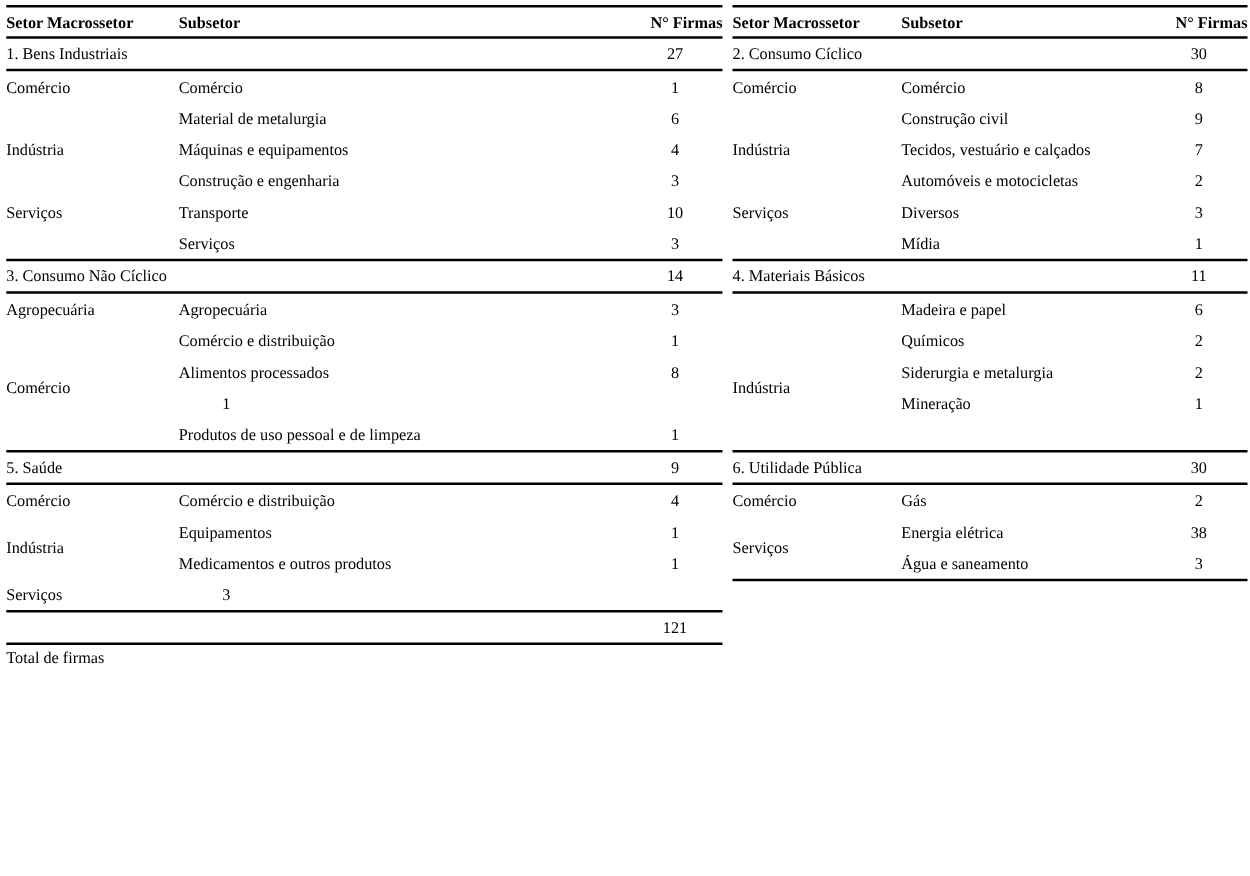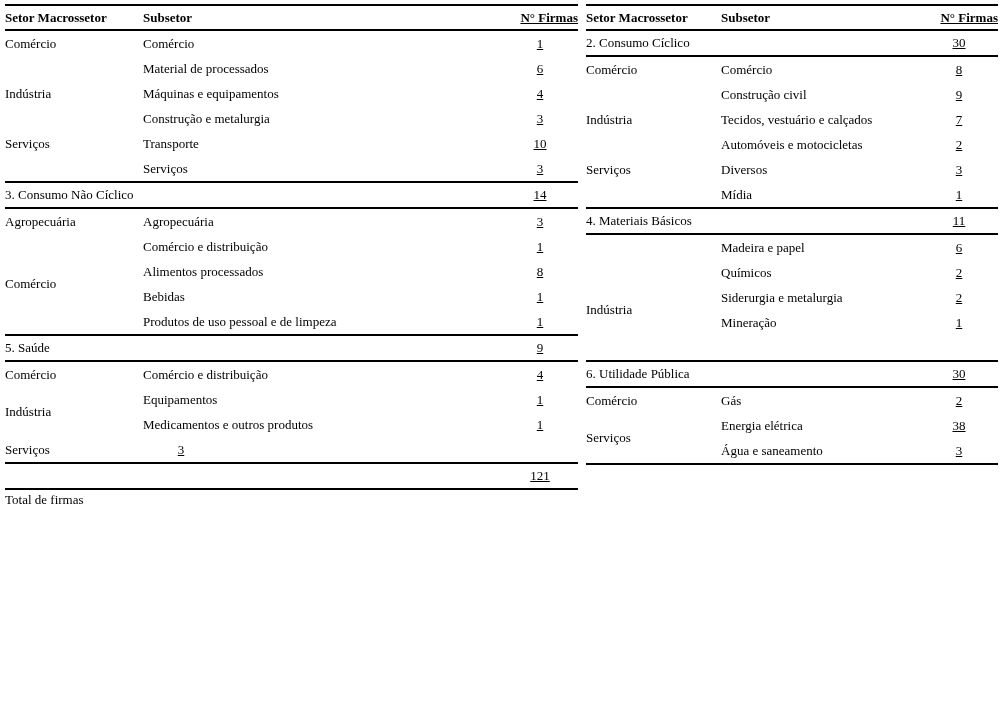--- a/index.html
+++ b/index.html
@@ -28,21 +28,21 @@
     display: flex;
     align-items: center;
     height: 23px;
     border-bottom: 2px solid #000;
     font-weight: bold;
   }
   .col-header .c-n { text-align: right; }
 
   .c-macro { width: 138px; flex: 0 0 auto; white-space: nowrap; }
   .c-sub   { flex: 1 1 auto; white-space: nowrap; overflow: hidden; }
-  .c-n     { width: 76px; flex: 0 0 auto; white-space: nowrap; text-decoration: underline; }
+  .c-n     { width: 76px; flex: 0 0 auto; white-space: nowrap; }
   .half.right .c-macro { width: 135px; }
   .half.right .c-n     { width: 78px; }
 
   .num { text-align: center; }
 
   .section-row {
     display: flex;
     align-items: center;
     height: 24px;
     border-bottom: 2px solid #000;
@@ -73,39 +73,43 @@
 
 <div class="page">
 
   <div class="half left">
     <div class="col-header">
       <span class="c-macro">Setor Macrossetor</span>
       <span class="c-sub">Subsetor</span>
       <span class="c-n">N° Firmas</span>
     </div>
     <div class="sections">
+        <div class="section-row">
+          <span class="s-title">1. Bens Industriais</span>
+          <span class="c-n num">27</span>
+        </div>
         <div class="rows">
           <div class="row">
             <span class="c-macro">Comércio</span>
             <span class="c-sub">Comércio</span>
             <span class="c-n num">1</span>
           </div>
           <div class="row">
             <span class="c-macro"></span>
-            <span class="c-sub">Material de processados</span>
+            <span class="c-sub">Material de metalurgia</span>
             <span class="c-n num">6</span>
           </div>
           <div class="row">
             <span class="c-macro">Indústria</span>
             <span class="c-sub">Máquinas e equipamentos</span>
             <span class="c-n num">4</span>
           </div>
           <div class="row">
             <span class="c-macro"></span>
-            <span class="c-sub">Construção e metalurgia</span>
+            <span class="c-sub">Construção e engenharia</span>
             <span class="c-n num">3</span>
           </div>
           <div class="row">
             <span class="c-macro">Serviços</span>
             <span class="c-sub">Transporte</span>
             <span class="c-n num">10</span>
           </div>
           <div class="row">
             <span class="c-macro"></span>
             <span class="c-sub">Serviços</span>
@@ -127,21 +131,20 @@
             <span class="c-sub">Comércio e distribuição</span>
             <span class="c-n num">1</span>
           </div>
           <div class="row">
             <span class="c-macro shift">Comércio</span>
             <span class="c-sub">Alimentos processados</span>
             <span class="c-n num">8</span>
           </div>
           <div class="row">
             <span class="c-macro"></span>
-            <span class="c-sub">Bebidas</span>
             <span class="c-n num">1</span>
           </div>
           <div class="row">
             <span class="c-macro"></span>
             <span class="c-sub">Produtos de uso pessoal e de limpeza</span>
             <span class="c-n num">1</span>
           </div>
         </div>
         <div class="section-row bt">
           <span class="s-title">5. Saúde</span>

